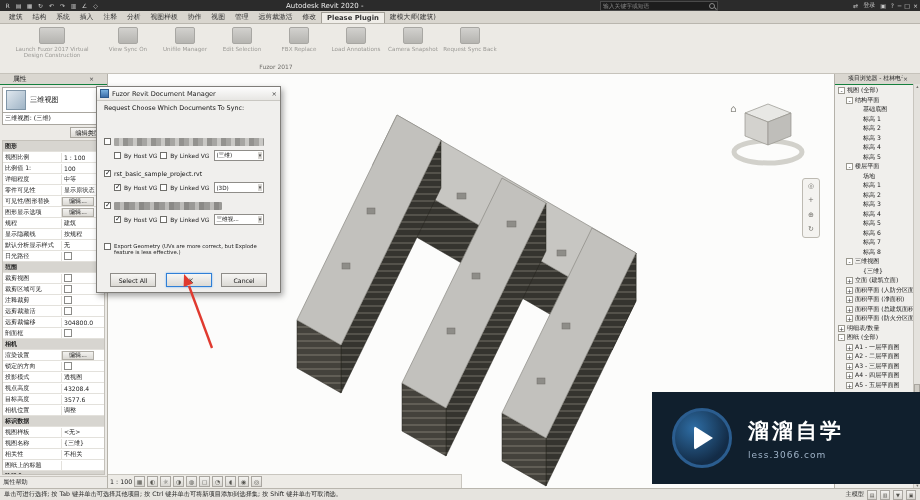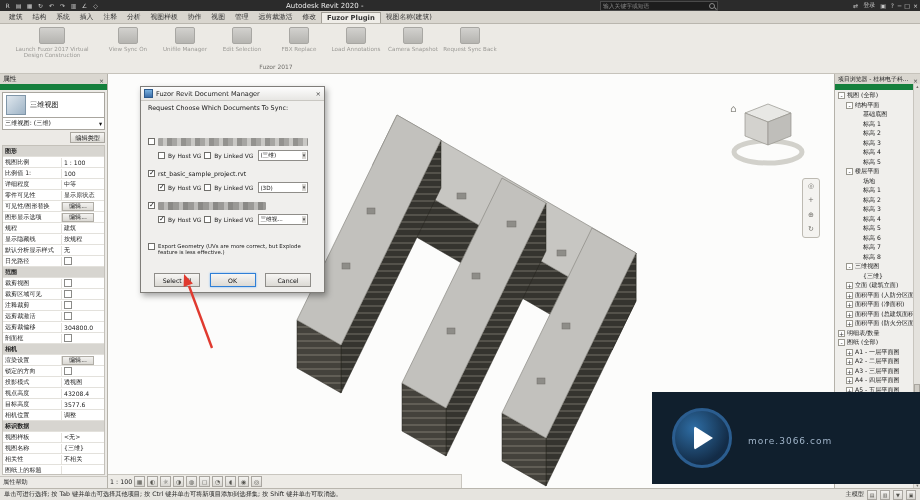--- a/index.html
+++ b/index.html
@@ -40,22 +40,22 @@
   .rbtn .ricon{width:18px;height:15px;margin:1px auto 2px;background:linear-gradient(#d2d1ce,#b5b4b0);
                border:1px solid #a8a7a3;border-radius:2px;}
   .rbtn.wide{width:92px;}
   .rbtn.wide .ricon{width:24px;}
   .rb-grouplabel{position:absolute;left:6px;top:39px;width:540px;text-align:center;
                  font-size:6px;color:#6f6e6a;}
 
   
   .props{left:0;top:73px;width:107px;height:415px;background:#eceae6;border-right:1px solid #b5b2aa;
          display:flex;flex-direction:column;z-index:5;}
-  .panel-header{height:11px;background:#dad7d0;border-bottom:6px solid #15803d;display:flex;
-                align-items:flex-end;justify-content:space-between;padding:0 3px;font-size:6.8px;color:#222;flex:none;}
+  .panel-header{height:11px;background:#dad7d0;border-bottom:1px solid #15803d;display:flex;
+                align-items:center;justify-content:space-between;padding:0 13px;font-size:6.8px;color:#222;flex:none;}
   .panel-x{font-size:6px;color:#444;}
   .type-selector{margin:2px 2px 0;background:#fff;border:1px solid #a9a69f;height:24px;display:flex;
                  align-items:center;gap:4px;padding:0 3px;flex:none;}
   .ts-icon{width:18px;height:18px;background:linear-gradient(135deg,#dfe7ee,#9fb4c6);
            border:1px solid #8096a8;flex:none;}
   .ts-label{font-size:7.2px;color:#111;}
   .inst-row{margin:0 2px;height:11px;background:#fff;border:1px solid #a9a69f;border-top:none;
             display:flex;justify-content:space-between;align-items:center;font-size:6.2px;
             padding:0 2px;flex:none;color:#111;}
   .edit-type-row{height:12px;display:flex;justify-content:flex-end;align-items:center;
@@ -85,21 +85,21 @@
        align-items:center;padding:0 3px;font-size:6.3px;color:#222;}
   .vcb-icon{width:9px;height:9px;border:1px solid #a9a6a0;background:linear-gradient(#f4f3f0,#d9d7d2);
             display:flex;align-items:center;justify-content:center;font-size:6px;color:#55544f;flex:none;}
   .navbar{position:absolute;left:695px;top:105px;width:16px;height:58px;background:#f4f3f0;
           border:1px solid #bdbab2;border-radius:3px;display:flex;flex-direction:column;
           align-items:center;justify-content:space-around;}
   .nav-ic{font-size:7px;color:#6f6e68;line-height:1;}
 
   
   .dialog{left:96px;top:86px;width:183px;height:205px;background:#f0efed;border:1px solid #7f7d79;
-          box-shadow:2px 3px 6px rgba(0,0,0,.35);z-index:50;margin-left:44px;}
+          box-shadow:2px 3px 6px rgba(0,0,0,.35);z-index:50;}
   .dlg-title{height:13px;background:linear-gradient(#fdfdfd,#e7e6e3);border-bottom:1px solid #c9c7c2;
              display:flex;align-items:center;gap:3px;padding:0 3px;font-size:6.6px;color:#222;}
   .dlg-icon{width:7px;height:7px;background:linear-gradient(#79b1e0,#3c6ea8);border:1px solid #2d5a8c;flex:none;}
   .dlg-x{margin-left:auto;font-size:6.5px;color:#444;}
   .dlg-body{height:calc(100% - 13px);display:flex;flex-direction:column;justify-content:space-between;
             padding:3px 7px 6px;box-sizing:border-box;}
   .dlg-prompt{font-size:6.4px;color:#111;}
   .doc-row{display:flex;align-items:center;gap:3px;height:11px;}
   .doc-name{font-size:6.2px;color:#111;}
   .doc-name.blurred-wide{width:150px;height:8px;border-radius:1px;filter:blur(.4px);
@@ -224,23 +224,23 @@
     <span class="tab">协作</span>
 
     <span class="tab">视图</span>
 
     <span class="tab">管理</span>
 
     <span class="tab">远剪裁激活</span>
 
     <span class="tab">修改</span>
 
-    <span class="tab active">Fuzor Plugin</span>
-
-    <span class="tab">视图名称(建筑)</span>
+    <span class="tab active">Please Plugin</span>
+
+    <span class="tab">建模大师(建筑)</span>
   </div>
 
 <div class="abs ribbon">
   <div class="rb-buttons">
 
       <div class="rbtn wide">
         <div class="ricon"></div>
         <div>Launch Fuzor 2017 Virtual Design Construction</div>
       </div>
 
@@ -806,21 +806,22 @@
     <div class="pb-thumb"></div>
     <span class="pb-arr" style="bottom:0;">▾</span>
   </div>
 </div>
 
 <div class="abs watermark">
   <div class="wm-logo">
     <div class="wm-play"></div>
   </div>
   <div>
-    <div class="wm-url">more.3066.com</div>
+    <div class="wm-name">溜溜自学</div>
+    <div class="wm-url">less.3066.com</div>
   </div>
 </div>
 
 <div class="abs statusbar">
   <div class="sb-hint">单击可进行选择; 按 Tab 键并单击可选择其他项目; 按 Ctrl 键并单击可将新项目添加到选择集; 按 Shift 键并单击可取消选。</div>
   <div class="sb-right">
     <span>主模型</span>
     <span style="display:flex;gap:3px;">
 
         <span class="sb-ic">▤</span>

